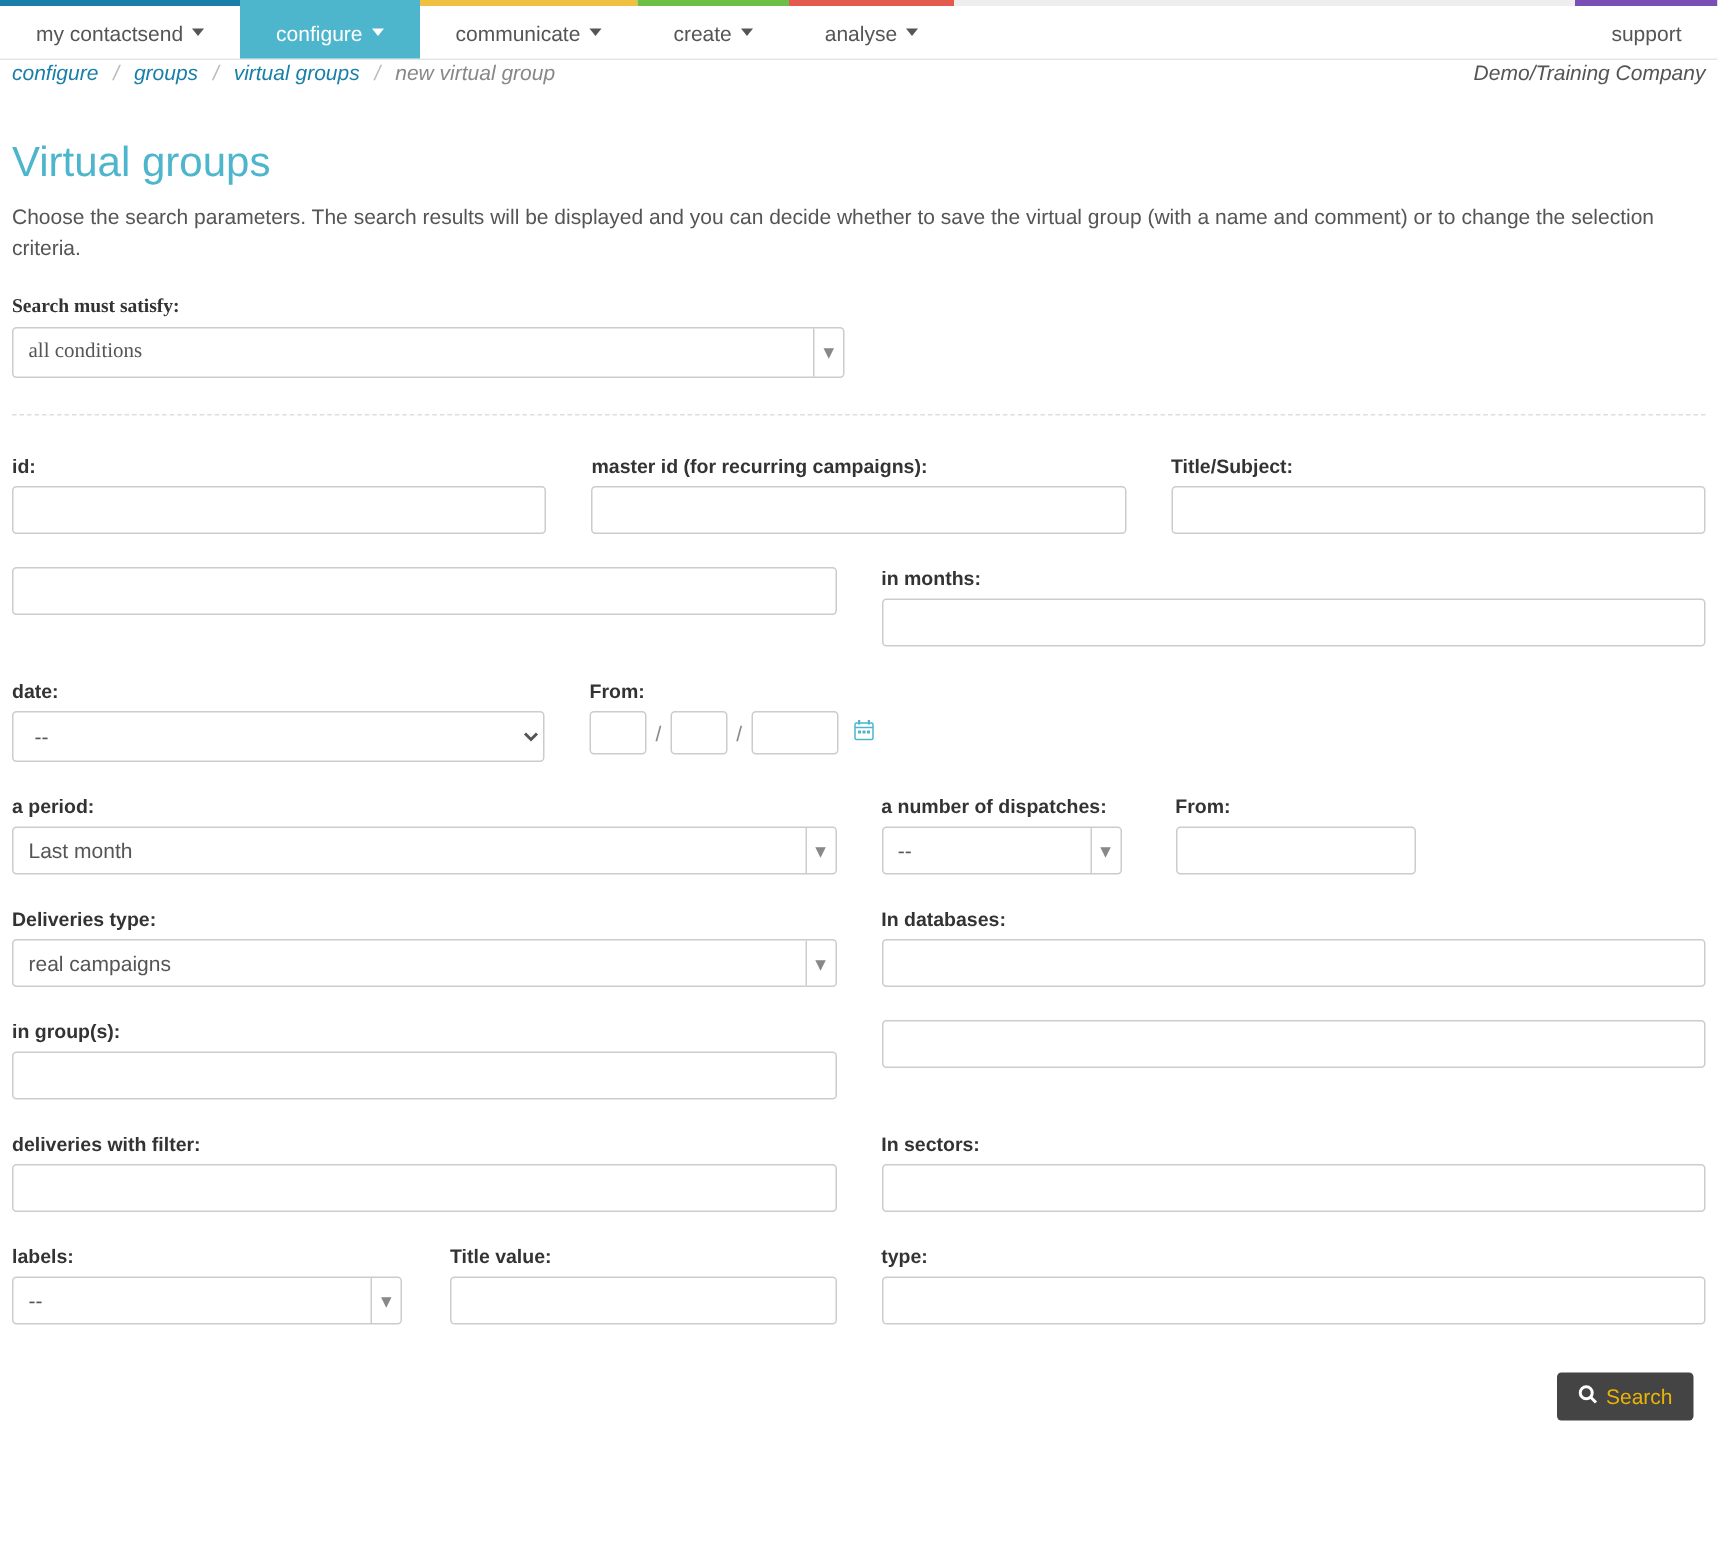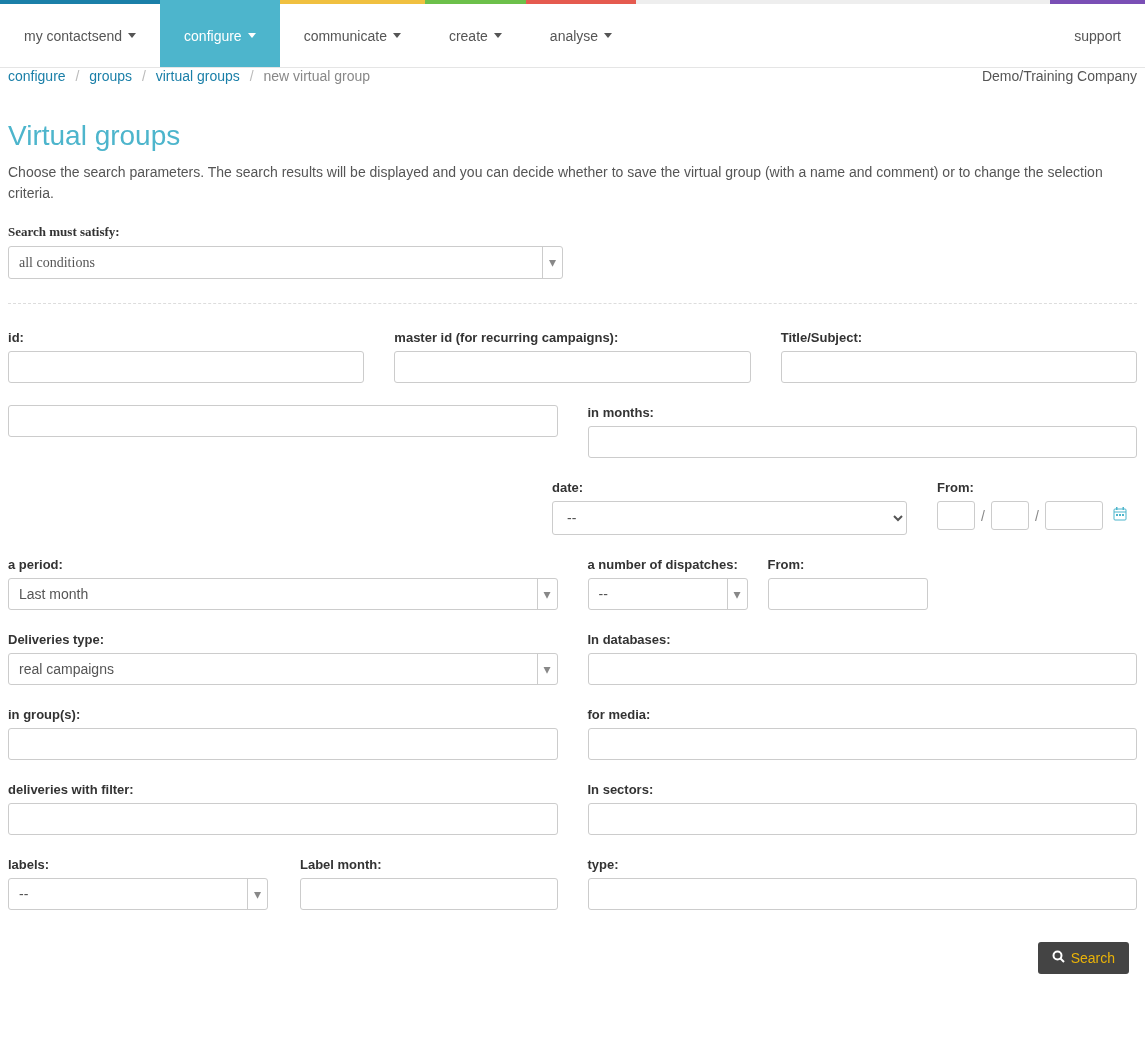--- a/index.html
+++ b/index.html
@@ -1,48 +1,48 @@
 <!DOCTYPE html>
 <html><head>
 <meta charset="utf-8">
 <style>
 * { box-sizing: border-box; margin: 0; padding: 0; }
 body { font-family: -apple-system, "Segoe UI", Helvetica, Arial, sans-serif; font-size: 14px; color: #333; background: #fff; }
-.topbar { display: flex; border-bottom: 1px solid #e5e5e5; height: 68px; justify-content: center; }
+.topbar { display: flex; border-bottom: 1px solid #e5e5e5; height: 40px; justify-content: center; }
 .topbar-segment { border-top: 4px solid; }
 .nav-item { padding: 16px 24px; cursor: pointer; color: #555; display: flex; align-items: center; gap: 6px; }
 .nav-item.active { background: #4db5cc; color: #fff; }
 .nav-spacer { flex: 1; border-top: 4px solid #eee; }
 .caret { width: 0; height: 0; border-left: 4px solid transparent; border-right: 4px solid transparent; border-top: 5px solid currentColor; display: inline-block; }
 .content { padding: 20px 8px; }
-.breadcrumb-row { display: flex; justify-content: space-between; padding: 0 8px 16px 8px; align-items: flex-end; }
+.breadcrumb-row { display: flex; justify-content: space-between; padding: 0 8px 16px 8px; align-items: flex-end; font-style: italic; }
 .breadcrumb { color: #888; }
 .breadcrumb a { color: #1a7fa8; text-decoration: none; }
 .breadcrumb .sep { margin: 0 6px; color: #bbb; }
 .company { color: #555; }
 h1 { color: #4db5cc; font-weight: 400; font-size: 28px; margin-bottom: 10px; }
 .description { color: #555; margin-bottom: 20px; line-height: 1.5; }
 label.field-label { font-weight: bold; color: #333; display: block; margin-bottom: 6px; font-size: 13px; }
 .input, select, .select-like { width: 100%; border: 1px solid #ccc; border-radius: 3px; padding: 7px 10px; font-size: 14px; background: #fff; color: #555; }
 select { appearance: auto; }
 .select-like { display: flex; justify-content: space-between; align-items: center; cursor: pointer; }
 .select-caret-box { width: 20px; text-align: center; border-left: 1px solid #ccc; margin: -7px -10px -7px 0; padding: 7px 0; color: #888; }
-.row { display: flex; flex-wrap: wrap; gap: 24px 30px; margin-bottom: 22px; justify-content: flex-end; }
+.row { display: flex; flex-wrap: wrap; gap: 24px 30px; margin-bottom: 22px; }
 .col-half { flex: 1 1 calc(50% - 15px); min-width: 260px; }
 .col-third { flex: 1 1 calc(33% - 20px); min-width: 200px; }
 .divider { border-top: 1px dashed #ddd; margin: 16px 0 26px 0; }
 .satisfy-block { max-width: 555px; margin-bottom: 24px; font-family: Liberation Serif, serif; }
 .date-inputs { display: flex; align-items: center; gap: 6px; }
 .date-inputs input { width: 38px; text-align: center; border: 1px solid #ccc; border-radius: 3px; padding: 6px 4px; }
 .date-inputs input.year { width: 58px; }
 .date-inputs .slash { color: #888; }
 .cal-icon { color: #4db5cc; cursor: pointer; margin-left: 4px; }
 .search-btn-row { display: flex; justify-content: flex-end; padding: 10px 8px 20px 0; }
 .btn-search { background: #444; color: #eab308; border: none; border-radius: 3px; padding: 8px 14px; cursor: pointer; display: flex; align-items: center; gap: 6px; font-size: 14px; }
-.dispatch-row { display: flex; gap: 20px; align-items: flex-end; }
+.dispatch-row { display: flex; gap: 36px; align-items: flex-end; }
 .dispatch-select { width: 160px; }
 .dispatch-from { width: 160px; }
 </style>
 </head>
 <body>
 
 <div class="topbar">
   <div class="nav-item topbar-segment" style="border-top-color:#1a7fa8">
     <span>my contactsend</span>
     <span class="caret"></span>
@@ -187,21 +187,20 @@
       <input class="input" type="text" style="">
     </div>
   </div>
 
   <div class="row">
     <div class="col-half">
       <label class="field-label">in group(s):</label>
       <input class="input" type="text" style="">
     </div>
     <div class="col-half">
-      <label class="field-label">for media:</label>
       <input class="input" type="text" style="">
     </div>
   </div>
 
   <div class="row">
     <div class="col-half">
       <label class="field-label">deliveries with filter:</label>
       <input class="input" type="text" style="">
     </div>
     <div class="col-half">
@@ -213,21 +212,21 @@
   <div class="row">
     <div class="col-half" style="display:flex; gap:32px">
       <div style="flex:0 0 260px">
         <label class="field-label">labels:</label>
         <div class="select-like">
           <span>--</span>
           <span class="select-caret-box">▾</span>
         </div>
       </div>
       <div style="flex:1">
-        <label class="field-label">Label month:</label>
+        <label class="field-label">Title value:</label>
         <input class="input" type="text" style="">
       </div>
     </div>
     <div class="col-half">
       <label class="field-label">type:</label>
       <input class="input" type="text" style="">
     </div>
   </div>
 
   <div class="search-btn-row">

